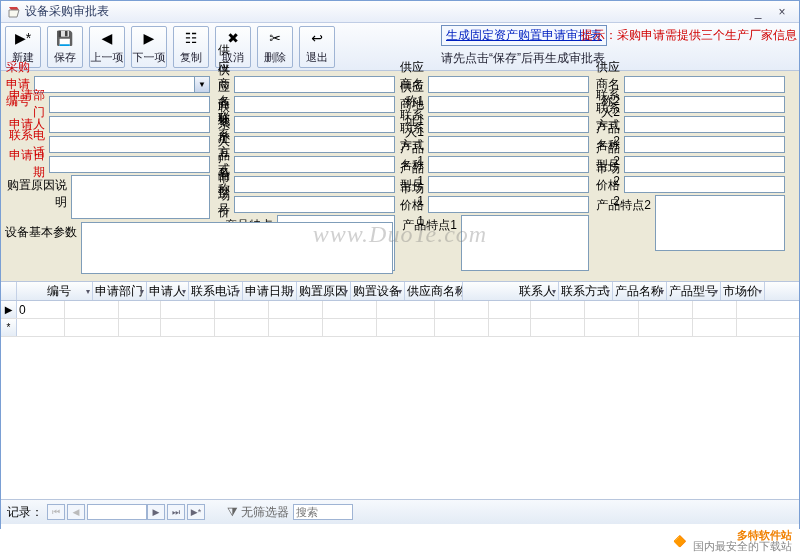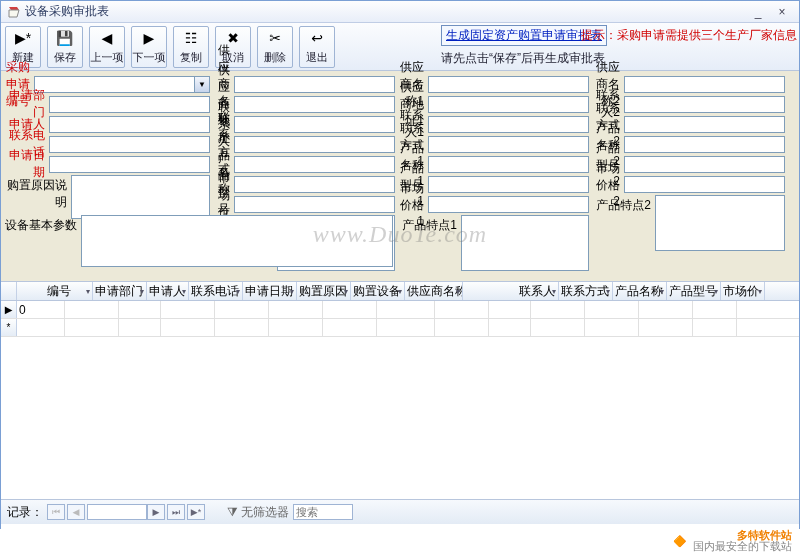--- a/index.html
+++ b/index.html
@@ -28,21 +28,21 @@
 .lbl { width: 66px; text-align: right; padding-right: 4px; }
 .lbl.req { color: #d00000; }
 .lbl2 { width: 62px; text-align: right; padding-right: 4px; }
 .inp { flex: 1; height: 17px; border: 1px solid #7f9db9; background: #fff; padding: 0 2px; font-size: 12px; }
 .combo { flex: 1; height: 17px; border: 1px solid #7f9db9; background: #fff; display: flex; }
 .combo .cinp { flex: 1; border: none; height: 15px; padding: 0 2px; font-size: 12px; }
 .combo .cbtn { width: 15px; background: linear-gradient(#f2f5fb,#c7d5ec); border-left: 1px solid #7f9db9; display: flex; align-items: center; justify-content: center; cursor: pointer; font-size: 8px; }
 .ta { flex: 1; height: 44px; border: 1px solid #7f9db9; background: #fff; resize: none; font-size: 12px; padding: 1px 2px; }
 .row.tall { height: 46px; align-items: flex-start; }
 .row.tall .lbl, .row.tall .lbl2 { padding-top: 2px; }
-.paramrow { position: absolute; left: 4px; top: 144px; width: 388px; display: flex; align-items: flex-start; }
+.paramrow { position: absolute; left: 4px; top: 151px; width: 388px; display: flex; align-items: flex-start; }
 .paramrow .lbl { width: 76px; padding-top: 2px; text-align: center; }
 .paramrow .ta { height: 52px; }
 .watermark { position: absolute; left: 0; right: 0; top: 150px; text-align: center; font-size: 24px; font-style: italic; color: rgba(120,120,120,0.35); font-family: Georgia, serif; pointer-events: none; letter-spacing: 1px; }
 .gridhead { height: 20px; background: linear-gradient(#fdfefe,#e4ecf6); border-top: 1px solid #b8c6dd; border-bottom: 1px solid #b8c6dd; display: flex; gap: 28px; }
 .gh { border-right: 1px solid #c4d1e6; display: flex; align-items: center; padding: 0 2px; position: relative; overflow: hidden; white-space: nowrap; }
 .gh .srt { position: absolute; right: 2px; font-size: 8px; color: #556; }
 .gridbody { height: 180px; background: #fff; position: relative; }
 .grow { display: flex; height: 18px; border-bottom: 1px solid #e0e0e0; }
 .gc { border-right: 1px solid #e0e0e0; padding: 0 2px; display: flex; align-items: center; overflow: hidden; }
 .rowhdr { width: 16px; background: linear-gradient(#fdfefe,#e4ecf6); border-right: 1px solid #c4d1e6; display: flex; align-items: center; justify-content: center; font-size: 10px; }

